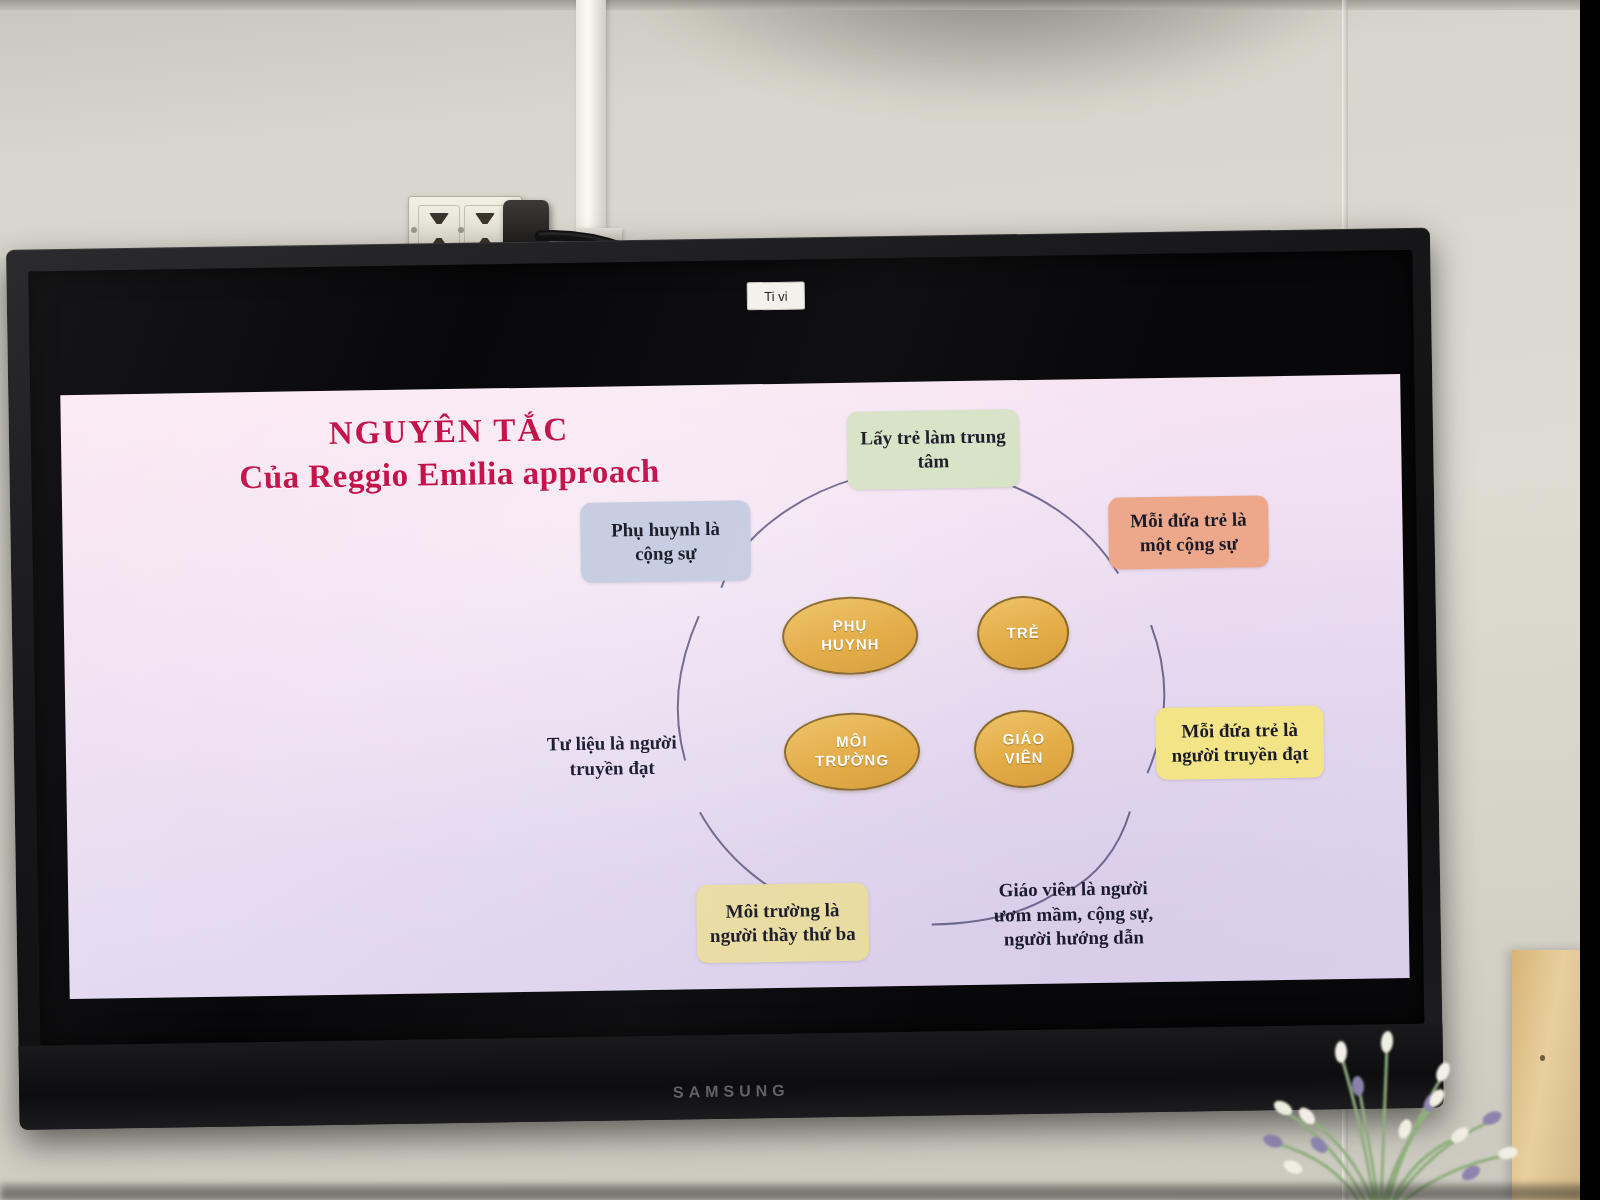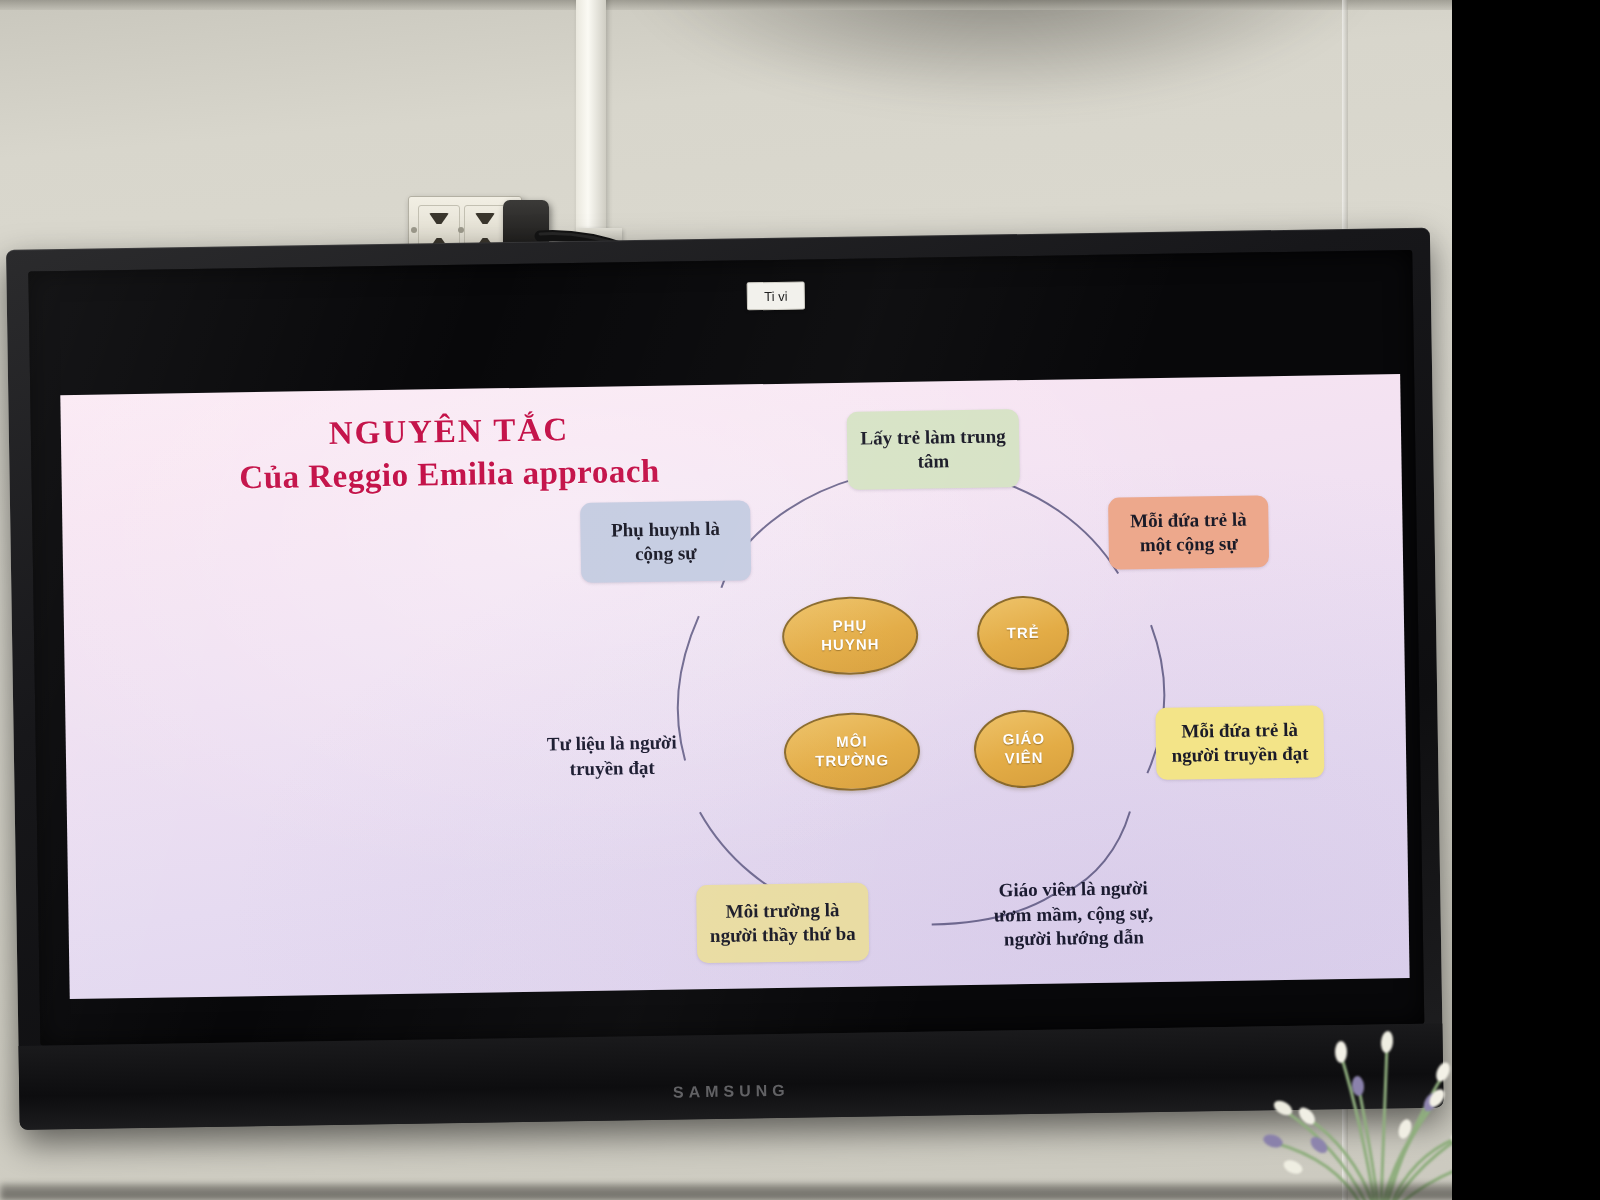--- a/index.html
+++ b/index.html
@@ -1,21 +1,21 @@
 <!DOCTYPE html>
 <html><head>
 <meta charset="utf-8">
 <title>Reggio Emilia slide on TV</title>
 <style>
   html,body{margin:0;padding:0;background:#000;}
   body{width:1600px;height:1200px;overflow:hidden;
        font-family:"Liberation Serif",serif;}
 
   
-  #scene{position:relative;width:1452px;height:1200px;overflow:hidden;
+  #scene{position:relative;width:1580px;height:1200px;overflow:hidden;
          background:#d9d7cf;}
 
   
   .wall{position:absolute;inset:0;
         background:
           linear-gradient(175deg,#c9c7bd 0%,#d8d6cc 12%,#dedcd2 45%,#d5d3c8 75%,#cbc9bf 100%);
   }
   .wall-shadow-top{position:absolute;left:620px;top:-40px;width:760px;height:150px;
         background:radial-gradient(ellipse at 50% 0%, rgba(60,58,52,.55), rgba(60,58,52,0) 70%);
         filter:blur(14px);}

